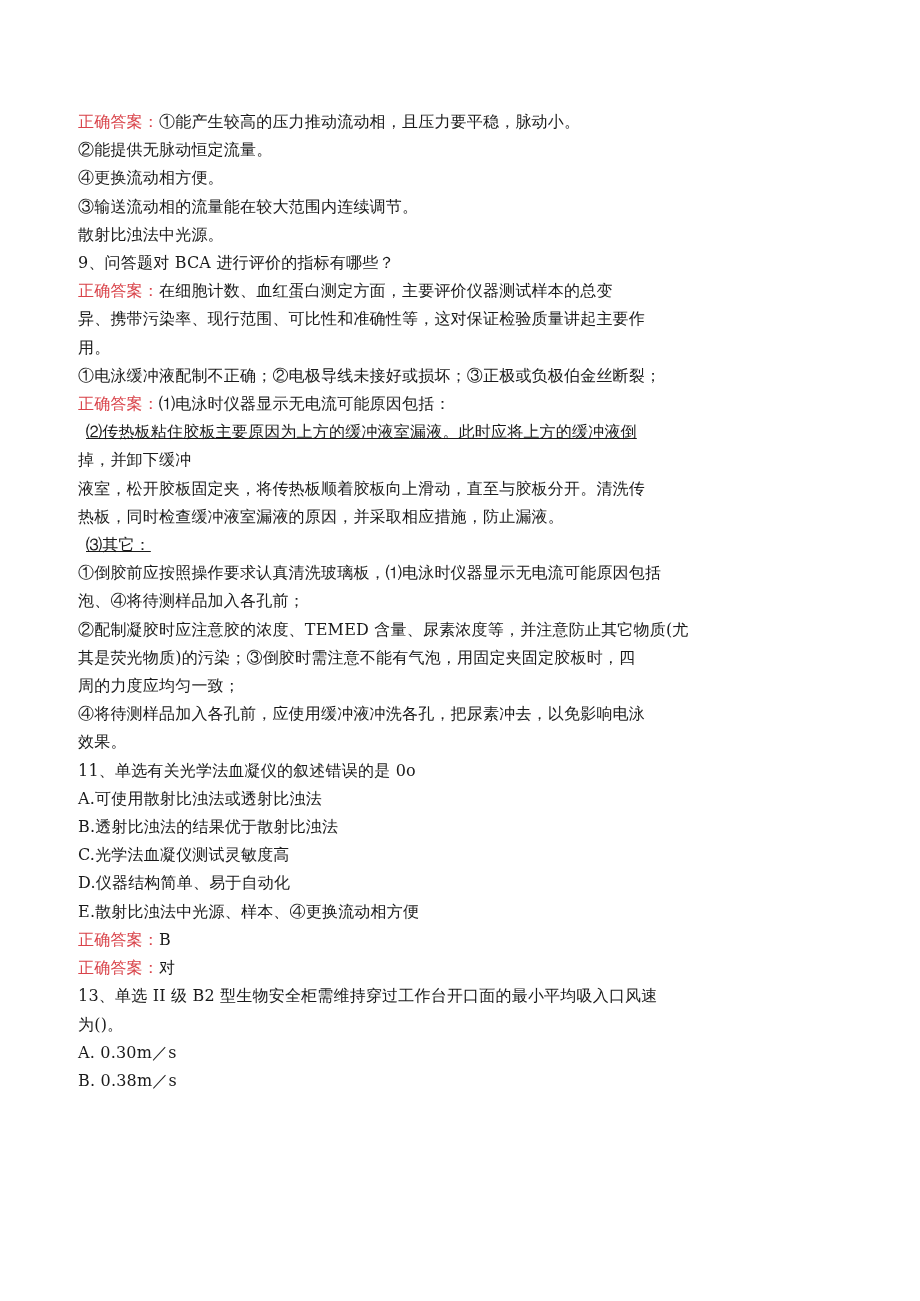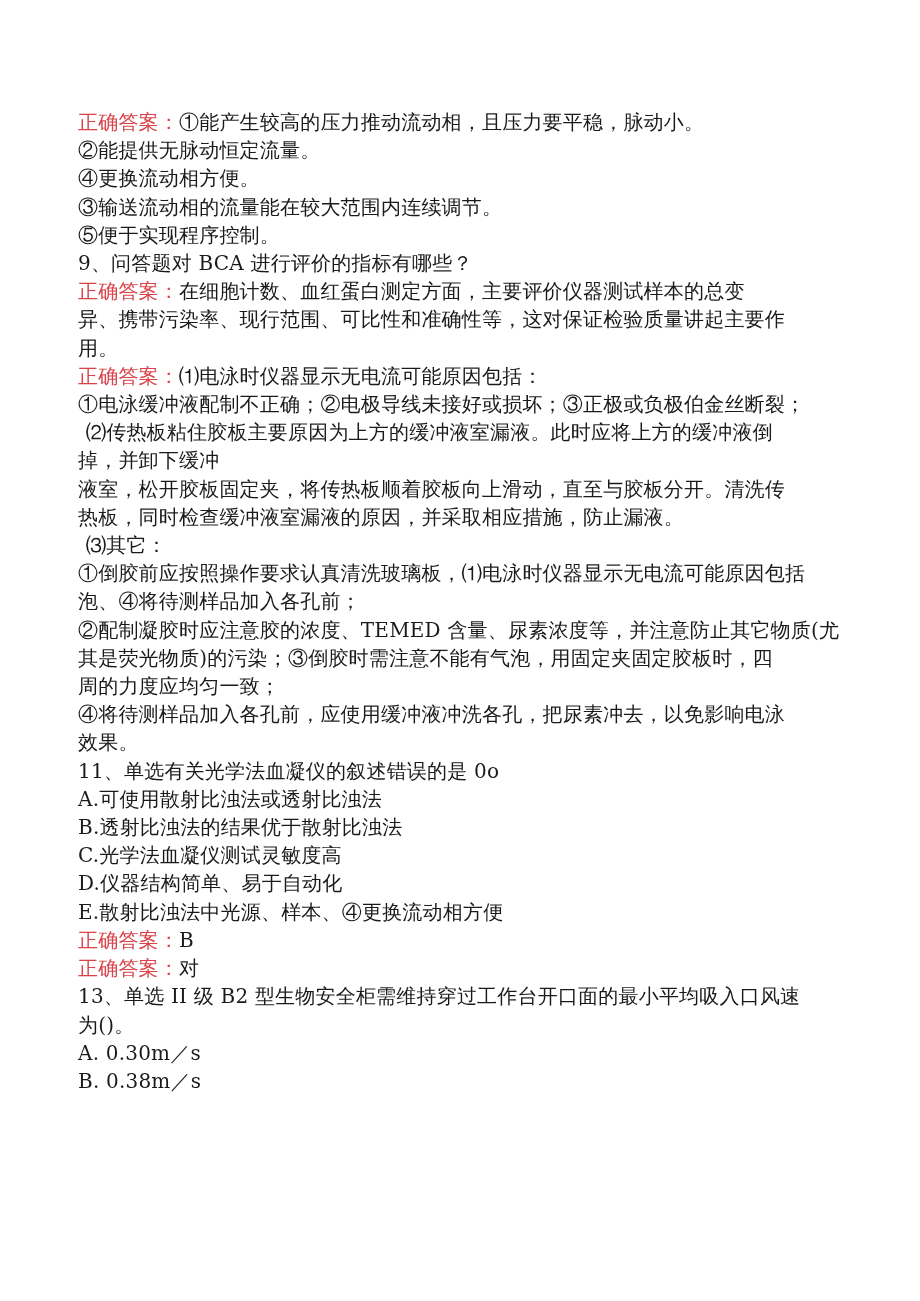--- a/index.html
+++ b/index.html
@@ -1,37 +1,37 @@
 <!DOCTYPE html>
 <html><head>
 <meta charset="utf-8">
 <style>
   html, body { margin: 0; padding: 0; background: #ffffff; }
   body { width: 920px; height: 1301px; position: relative; overflow: hidden;
          font-family: "DejaVu Serif", "Liberation Serif", serif; color: #1a1a1a; }
   .page { position: absolute; left: 78px; top: 108px; width: 770px; }
-  .line { font-size: 20px; line-height: 28.2px; white-space: nowrap; letter-spacing: 0.2px; }
+  .line { font-size: 16px; line-height: 28.2px; white-space: nowrap; letter-spacing: 0.2px; }
   .ans-label { color: #d9434a; }
-  .indent { padding-left: 8px; }
+  .indent { padding-left: 8px; text-decoration: underline; }
 </style>
 </head>
 <body>
 
 <div class="page" id="page">
     <div class="line"><span class="ans-label">正确答案：</span><span>①能产生较高的压力推动流动相，且压力要平稳，脉动小。</span></div>
     <div class="line"><span>②能提供无脉动恒定流量。</span></div>
     <div class="line"><span>④更换流动相方便。</span></div>
     <div class="line"><span>③输送流动相的流量能在较大范围内连续调节。</span></div>
-    <div class="line"><span>⑤便于实现程序控制。</span></div>
+    <div class="line"><span>散射比浊法中光源。</span></div>
     <div class="line"><span>9、问答题对 BCA 进行评价的指标有哪些？</span></div>
     <div class="line"><span class="ans-label">正确答案：</span><span>在细胞计数、血红蛋白测定方面，主要评价仪器测试样本的总变</span></div>
     <div class="line"><span>异、携带污染率、现行范围、可比性和准确性等，这对保证检验质量讲起主要作</span></div>
     <div class="line"><span>用。</span></div>
+    <div class="line"><span>①电泳缓冲液配制不正确；②电极导线未接好或损坏；③正极或负极伯金丝断裂；</span></div>
     <div class="line"><span class="ans-label">正确答案：</span><span>⑴电泳时仪器显示无电流可能原因包括：</span></div>
-    <div class="line"><span>①电泳缓冲液配制不正确；②电极导线未接好或损坏；③正极或负极伯金丝断裂；</span></div>
     <div class="line indent"><span>⑵传热板粘住胶板主要原因为上方的缓冲液室漏液。此时应将上方的缓冲液倒</span></div>
     <div class="line"><span>掉，并卸下缓冲</span></div>
     <div class="line"><span>液室，松开胶板固定夹，将传热板顺着胶板向上滑动，直至与胶板分开。清洗传</span></div>
     <div class="line"><span>热板，同时检查缓冲液室漏液的原因，并采取相应措施，防止漏液。</span></div>
     <div class="line indent"><span>⑶其它：</span></div>
     <div class="line"><span>①倒胶前应按照操作要求认真清洗玻璃板，⑴电泳时仪器显示无电流可能原因包括</span></div>
     <div class="line"><span>泡、④将待测样品加入各孔前；</span></div>
     <div class="line"><span>②配制凝胶时应注意胶的浓度、TEMED 含量、尿素浓度等，并注意防止其它物质(尤</span></div>
     <div class="line"><span>其是荧光物质)的污染；③倒胶时需注意不能有气泡，用固定夹固定胶板时，四</span></div>
     <div class="line"><span>周的力度应均匀一致；</span></div>

